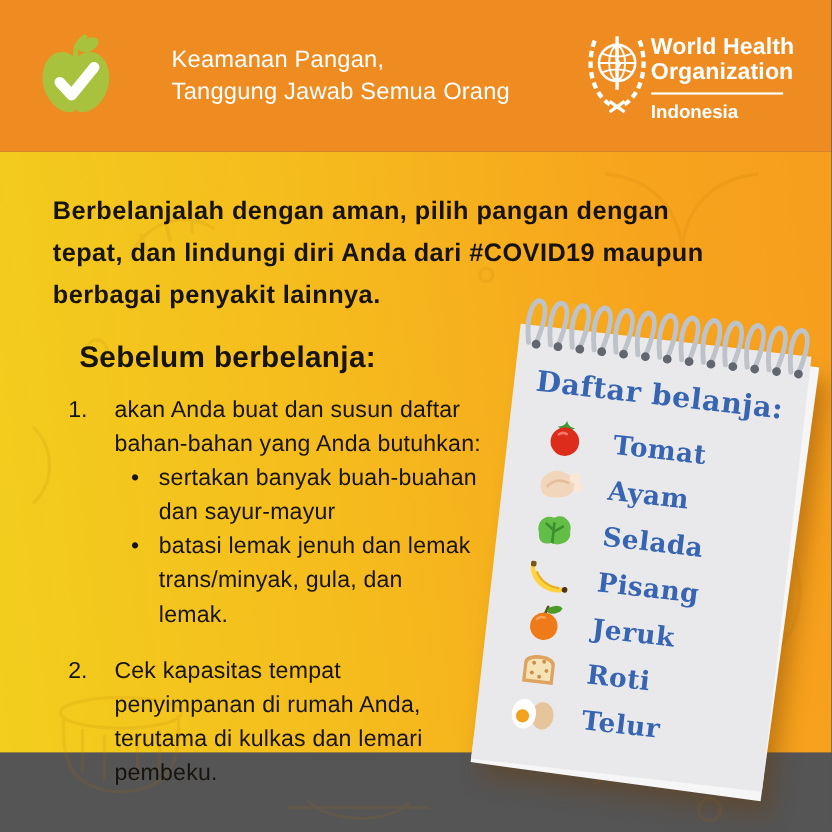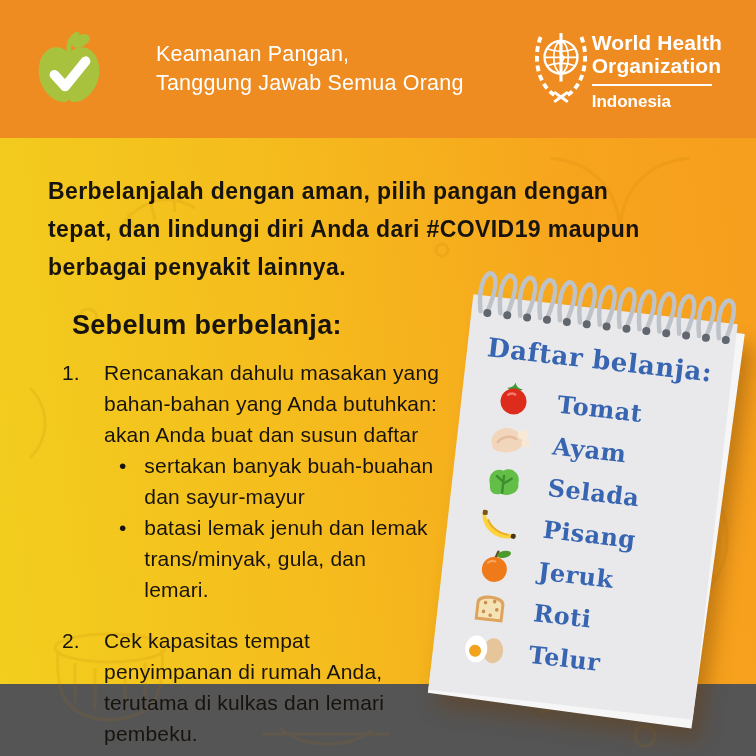--- a/index.html
+++ b/index.html
@@ -127,38 +127,37 @@
     </p>
 
     <h2 class="section-heading">Sebelum berbelanja:</h2>
 
     <div class="steps">
 
       <div class="step">
         <span class="step-num">1.</span>
         <div class="step-body">
           <div class="step-lines">
-            <span>Rencanakan dahulu masakan yang</span>
+            <span>akan Anda buat dan susun daftar</span>
             <span>bahan-bahan yang Anda butuhkan:</span>
-            <span>akan Anda buat dan susun daftar</span>
           </div>
           <div class="subs">
             <div class="sub">
               <span class="sub-dot">•</span>
               <div class="sub-lines">
                 <span>sertakan banyak buah-buahan</span>
                 <span>dan sayur-mayur</span>
               </div>
             </div>
             <div class="sub">
               <span class="sub-dot">•</span>
               <div class="sub-lines">
                 <span>batasi lemak jenuh dan lemak</span>
                 <span>trans/minyak, gula, dan</span>
-                <span>lemari.</span>
+                <span>lemak.</span>
               </div>
             </div>
           </div>
         </div>
       </div>
 
       <div class="step">
         <span class="step-num">2.</span>
         <div class="step-body">
           <div class="step-lines">

